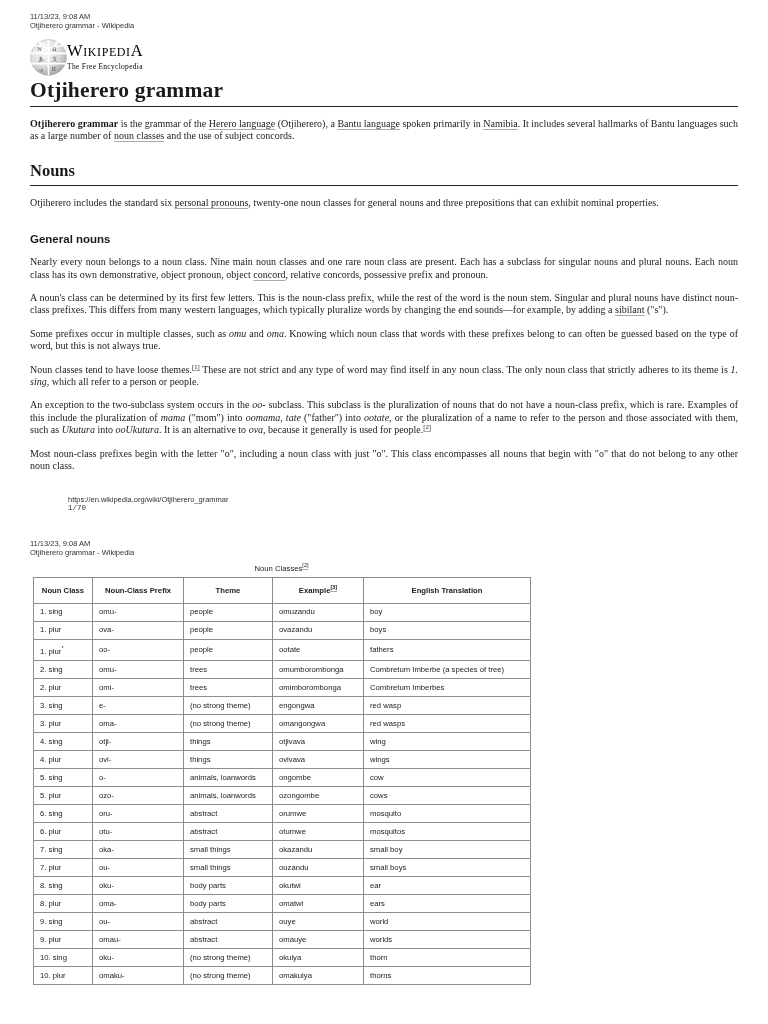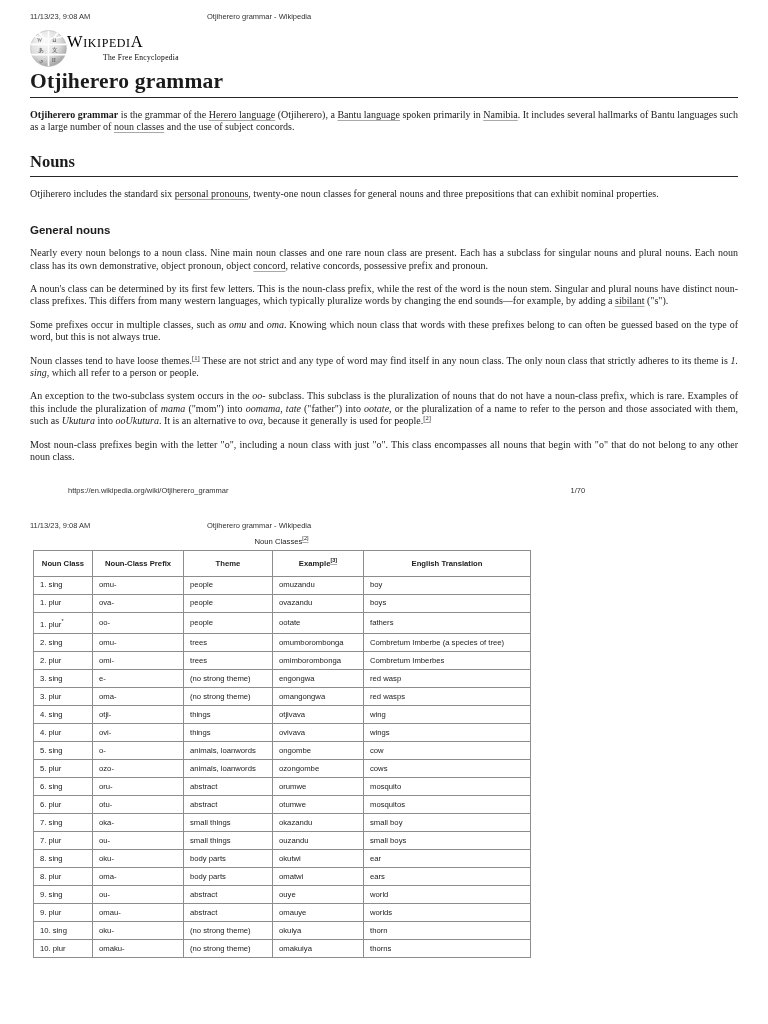--- a/index.html
+++ b/index.html
@@ -1,29 +1,29 @@
 <!DOCTYPE html>
 <html><head>
 <meta charset="utf-8">
 <style>
   * { margin:0; padding:0; box-sizing:border-box; }
   html,body { width:768px; height:1024px; background:#ffffff; overflow:hidden; }
   body { font-family:"Liberation Serif", serif; color:#1b1b1b; }
   .sheet { padding:12px 30px 0 30px; width:768px; }
 
   .meta { display:flex; align-items:baseline; font-family:"Liberation Sans", sans-serif;
-          font-size:7.5px; color:#313131; line-height:9px; }
+          font-size:7.5px; color:#313131; line-height:9px;flex-direction:column; }
   .meta .l { flex:1; text-align:left; }
   .meta .c { flex:2; text-align:left; }
-  .meta .r { flex:1; text-align:left; }
+  .meta .r { flex:1; text-align:left;font-family:Liberation Mono, monospace; }
 
   .logo { display:flex; align-items:center; gap:0; margin-top:8px; height:38px; }
   .globe { width:37px; height:37px; flex:0 0 auto; }
   .wordmark { font-variant:small-caps; font-size:16.5px; letter-spacing:0.6px; line-height:1; color:#000; }
-  .tagline  { font-size:7.5px; letter-spacing:0.3px; margin-top:2px; color:#000;margin-left:36px; }
+  .tagline  { font-size:7.5px; letter-spacing:0.3px; margin-top:2px; color:#000; }
 
   h1.title { font-size:21.5px; font-weight:bold; margin-top:2px; padding-bottom:3px;
              border-bottom:1.6px solid #262626; letter-spacing:0.2px; }
   h2.sec   { font-size:16.5px; font-weight:bold; margin-top:18px; padding-bottom:4px;
              border-bottom:1.6px solid #262626; }
   h3.sub   { font-family:"Liberation Sans", sans-serif; font-size:11.5px; font-weight:bold; margin-top:24px; }
 
   p.body { font-size:10px; line-height:12.4px; text-align:justify; margin-top:11px; }
   p.body i { font-style:italic; }
   .lnk { text-decoration:underline; text-decoration-color:#a8a8a8; text-decoration-thickness:1px; text-underline-offset:1.5px; }

